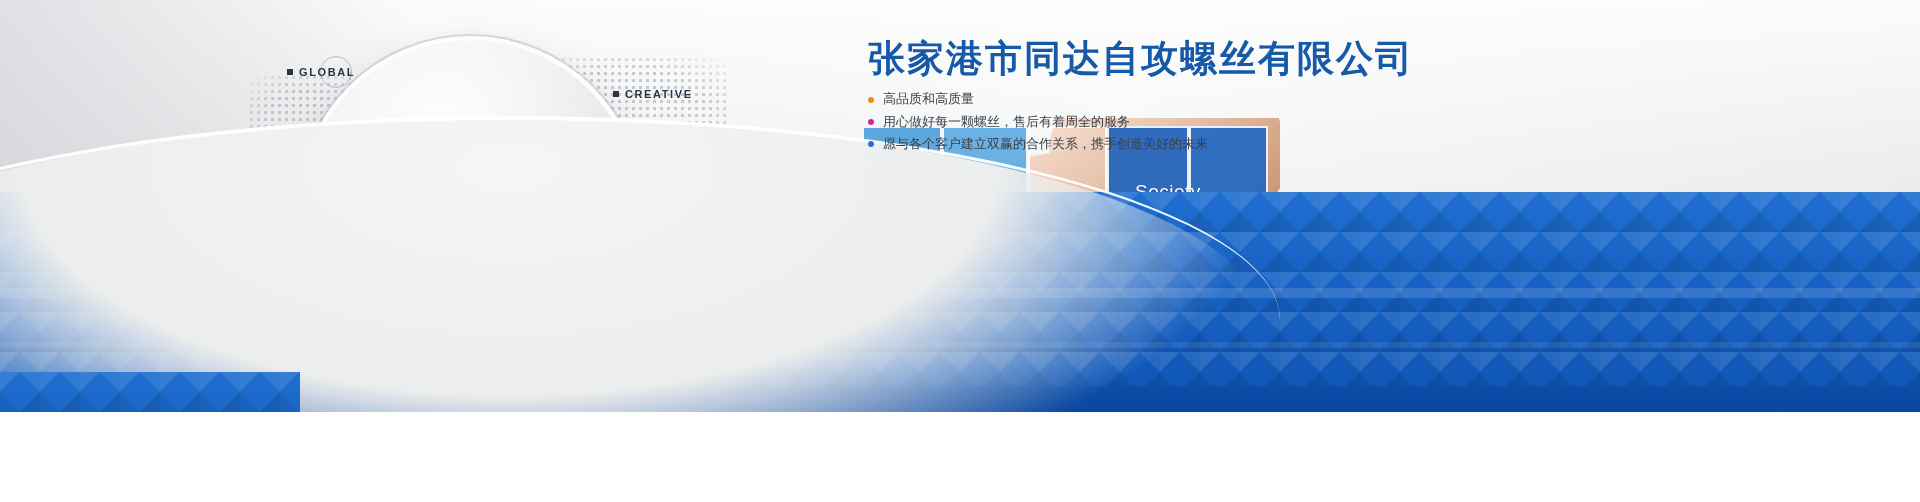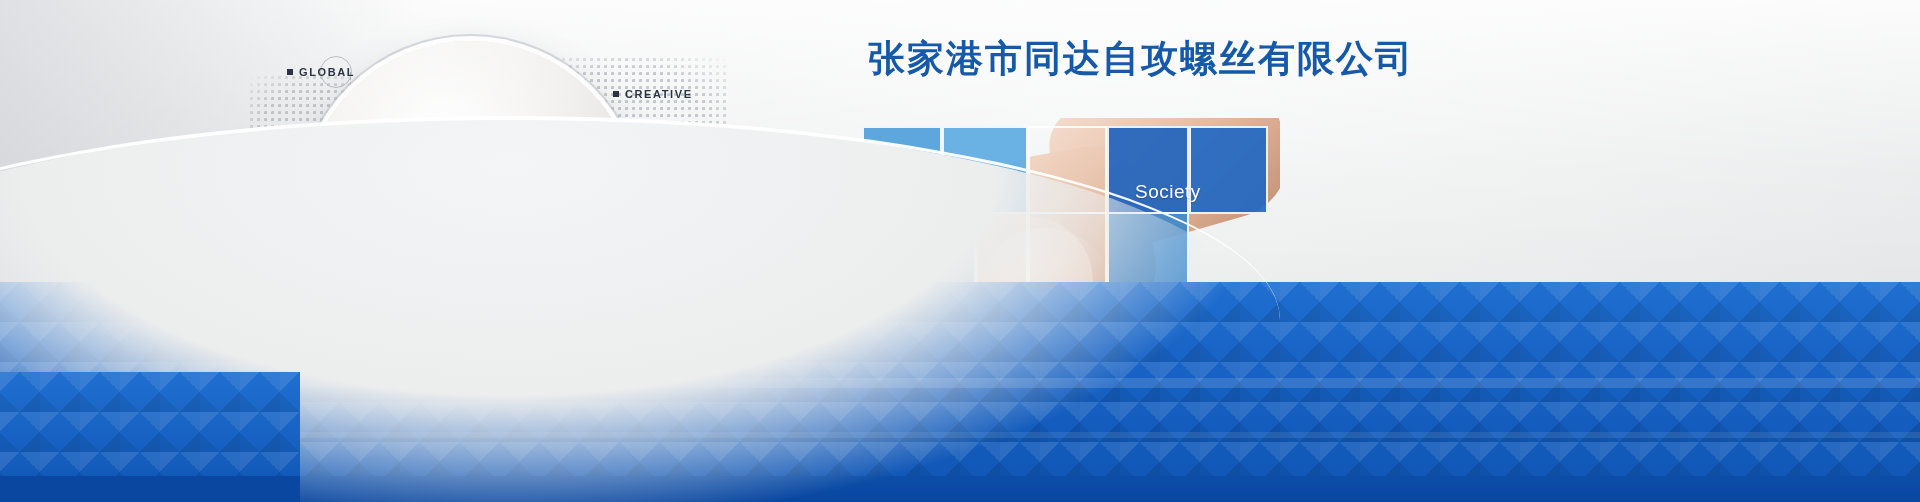--- a/index.html
+++ b/index.html
@@ -1,21 +1,21 @@
 <!DOCTYPE html>
 <html><head>
 <meta charset="utf-8">
 <title>Banner</title>
 <style>
   html,body{margin:0;padding:0;background:#fff;}
   body{font-family:"Liberation Sans","DejaVu Sans",sans-serif;}
 
   #banner{
     position:relative;
-    width:1920px;height:502px;
+    width:1920px;height:412px;
     overflow:hidden;
     background:#e9eaec;
   }
 
   
   .bg-top{
     position:absolute;left:0;top:0;width:1920px;height:502px;
     background:
       radial-gradient(ellipse 1100px 420px at 58% 18%, #f4f5f6 0%, #eceded 45%, #e2e3e5 100%);
   }
@@ -301,15 +301,29 @@
 
   <div style="position:absolute;left:0;top:372px;width:300px;height:130px;overflow:hidden;">
     <div style="position:absolute;inset:0;background:linear-gradient(180deg,#1f6fd0 0%,#0f55b4 100%);"></div>
     <div class="facets" style="opacity:.85;"></div>
     <div style="position:absolute;left:0;bottom:0;width:100%;height:26px;background:#0a47a0;"></div>
   </div>
 
   <div class="text-block">
     <div class="title">张家港市同达自攻螺丝有限公司</div>
 
+    <div class="bullets">
+      <div class="bullet">
+        <span class="dot" style="background:#f08a18;"></span>
+        <span>高品质和高质量</span>
+      </div>
+      <div class="bullet">
+        <span class="dot" style="background:#c8299a;"></span>
+        <span>用心做好每一颗螺丝，售后有着周全的服务</span>
+      </div>
+      <div class="bullet">
+        <span class="dot" style="background:#2a6fd0;"></span>
+        <span>愿与各个客户建立双赢的合作关系，携手创造美好的未来</span>
+      </div>
+    </div>
   </div>
 
 </div>
 
 </body></html>

